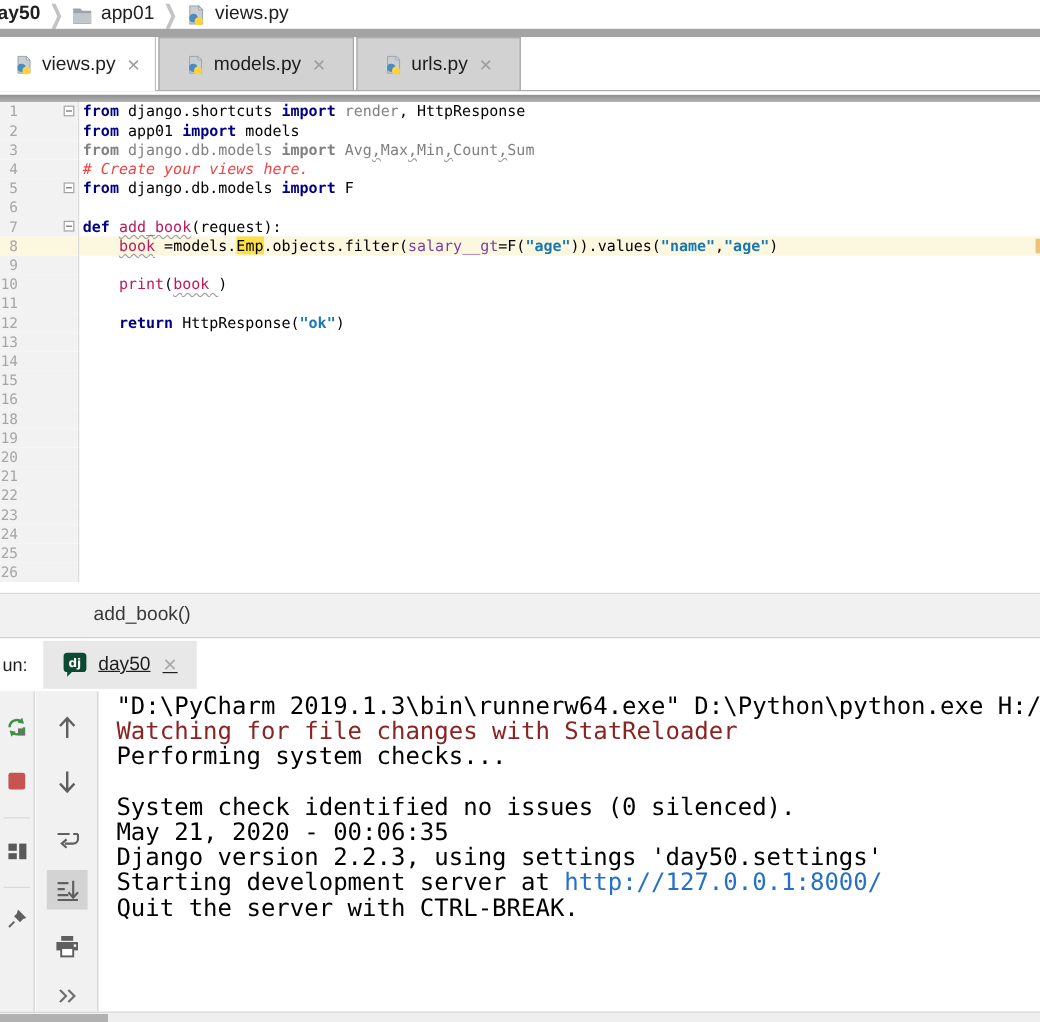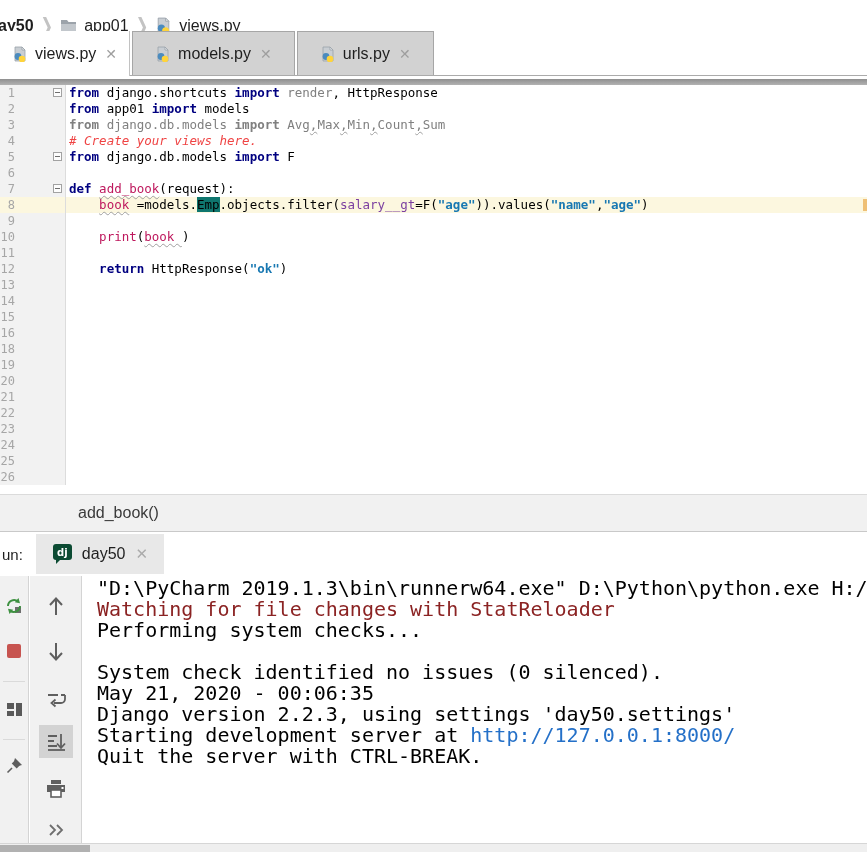--- a/index.html
+++ b/index.html
@@ -4,22 +4,22 @@
 <style>
   * { margin:0; padding:0; box-sizing:border-box; }
   html,body { width:867px; height:852px; }
   body {
     position:relative; width:867px; height:852px; overflow:hidden;
     background:#FFFFFF; font-family:"Liberation Sans", sans-serif; color:#1E1E1E;
   }
   .abs { position:absolute; }
 
   
-  .breadcrumb { top:11px; left:0; width:867px; height:31px; background:#FFF;
-    display:flex; align-items:center; gap:7px; font-size:16px; border-bottom:2px solid #a3a3a3; }
+  .breadcrumb { top:0; left:0; width:867px; height:31px; background:#FFF;
+    display:flex; align-items:center; gap:7px; font-size:16px; border-bottom:7px solid #a3a3a3; }
   .crumb-project { font-weight:bold; margin-left:-2px; }
   .crumb-sep { color:#C3C3C3; font-size:15px; transform:scaleY(1.4); display:inline-block; }
   .crumb-icon { display:flex; align-items:center; }
 
   
   .tabbar { top:31px; left:0; width:867px; height:45px; background:#FFF;
     display:flex; align-items:stretch; border-bottom:1px solid #ABABAB; }
   .tab { display:flex; align-items:center; gap:7px; padding:0 12px; font-size:16px; color:#1E1E1E; cursor:default; }
   .tab.active { background:#FFF; border-right:1px solid #C2C2C2; margin-bottom:-1px; }
   .tab.inactive { background:#D2D2D2; border:1px solid #A6A6A6; border-bottom:none; margin-left:2px; padding:0 22px; }
@@ -46,32 +46,32 @@
   .tk-kw      { color:#000080; font-weight:bold; }
   .tk-plain   { color:#000000; }
   .tk-gray    { color:#808080; }
   .tk-grayb   { color:#808080; font-weight:bold; }
   .tk-comment { color:#ef4444; font-style:italic; }
   .tk-str     { color:#1878B2; font-weight:bold; }
   .tk-kwarg   { color:#7B3FA0;margin-top:35px; }
   .tk-builtin { color:#be185d; }
   .tk-wavy    { color:#be185d; text-decoration:underline wavy #A0A0A0 1px; text-underline-offset:2px; }
   .tk-graywavy{ color:#808080; text-decoration:underline wavy #A0A0A0 1px; text-underline-offset:2px; }
-  .tk-hl      { color:#000; background:#0f766e; }
+  .tk-hl      { color:#000; background:#fde047; }
 
   
   .ctxbar { top:494px; left:0; width:867px; height:38px; background:#F1F1F1;
     border-top:1px solid #DBDBDB; border-bottom:1px solid #C9C9C9;
     display:flex; align-items:center; padding-left:78px; font-size:16px; color:#3A3A3A; }
 
   
   .runrow { top:532px; left:0; width:867px; height:44px; background:#FFF; display:flex; align-items:center; }
   .runlabel { margin-left:2px; font-size:15px; color:#1E1E1E; }
   .runtab { margin-left:13px; height:40px; background:#E8E8E8; display:flex; align-items:center;
-    gap:8px; padding:0 16px; font-size:16px; color:#1F1F1F; }
+    gap:8px; padding:0 16px; font-size:16px; color:#1F1F1F;text-decoration:underline; }
   .runtab .tab-close { font-size:15px; color:#ABABAB; }
 
   
   .console { top:576px; left:0; width:867px; height:267px; background:#FFF; }
   .ctb1 { position:absolute; left:0; top:0; width:29px; height:100%; background:#F1F1F1; border-right:1px solid #D4D4D4; }
   .ctb2 { position:absolute; left:30px; top:0; width:52px; height:100%; background:#F1F1F1; border-right:1px solid #D4D4D4; }
   .icon-btn { position:absolute; width:22px; height:22px; display:flex; align-items:center; justify-content:center; }
   .icon-btn.selected { background:#D3D3D3; width:34px; height:33px; }
   .tool-hr { position:absolute; left:3px; width:22px; height:1px; background:#DADADA; }
   .console-out { position:absolute; left:83px; top:2px; right:0; bottom:0; overflow:hidden;

